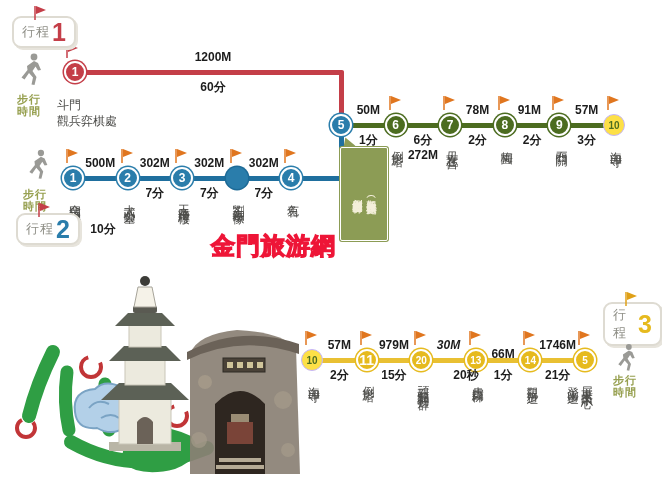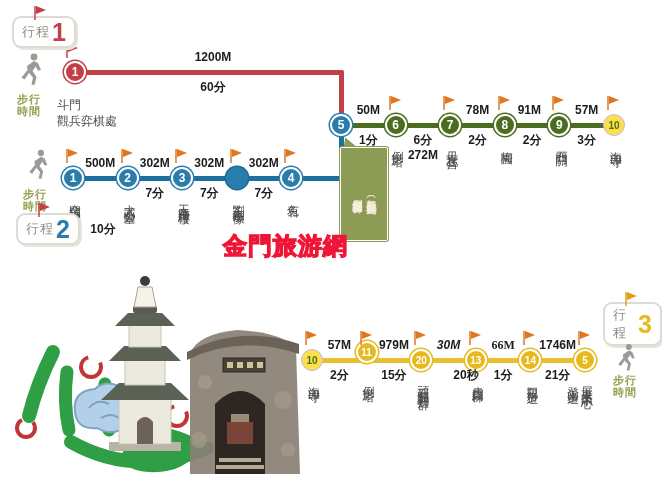--- a/index.html
+++ b/index.html
@@ -72,21 +72,21 @@
   .callout-tail{
     position:absolute;left:341px;top:137px;z-index:13;width:0;height:0;
     border-left:6px solid transparent;border-right:7px solid transparent;border-bottom:11px solid #8c9c55;
     transform:rotate(-18deg);
   }
   .callout-text{
     writing-mode:vertical-rl;text-orientation:mixed;white-space:pre-line;
     font-size:10px;line-height:14px;letter-spacing:1px;color:#f4efda;font-weight:bold;
   }
   
-  .watermark{position:absolute;left:211px;top:230px;z-index:50;display:flex;align-items:center;margin-left:12px;}
+  .watermark{position:absolute;left:211px;top:230px;z-index:50;display:flex;align-items:center;}
   .wm-site{
     font-size:24px;font-weight:bold;letter-spacing:1px;
     color:#ffffff;-webkit-text-stroke:1.3px #ee1537;text-stroke:1.3px #ee1537;
   }
   .wm-url{font-family:"Liberation Mono","DejaVu Sans Mono",monospace;font-size:17px;font-weight:bold;color:#ee1537;}
 </style>
 </head>
 <body>
 
 <div class="badge" style="left:12px;top:16px;">
@@ -181,42 +181,42 @@
     <div class="seg-time" style="left: 497.1px; top: 132px;">2分</div>
     <div class="seg-dist" style="left: 551.7px; top: 103px;">57M</div>
     <div class="seg-time" style="left: 551.7px; top: 132px;">3分</div>
   </div>
 <div id="row-yellow">
     <div class="hline c-yellow" style="left: 312px; top: 357.5px; width: 273px;"></div>
     <div class="flag orange" style="left: 305px; top: 331px;"></div>
     <div class="stop outline" style="left: 301px; top: 349px; font-size: 10px;">10</div>
     <div class="stop-name" style="right: 341px; top: 377px;">海印寺</div>
     <div class="flag orange" style="left: 359.6px; top: 331px;"></div>
-    <div class="stop yellow" style="left: 355.6px; top: 341px; font-size: 10px;">11</div>
+    <div class="stop yellow" style="left: 355.6px; top: 349px; font-size: 14px;">11</div>
     <div class="stop-name" style="right: 286.4px; top: 377px;">倒影塔</div>
     <div class="flag orange" style="left: 414.2px; top: 331px;"></div>
     <div class="stop yellow" style="left: 410.2px; top: 349px; font-size: 10px;">20</div>
     <div class="stop-name" style="right: 231.8px; top: 377px;">頑石點頭勒石群</div>
     <div class="flag orange" style="left: 468.8px; top: 331px;"></div>
     <div class="stop yellow" style="left: 464.8px; top: 349px; font-size: 10px;">13</div>
     <div class="stop-name" style="right: 177.2px; top: 377px;">步雲梯口</div>
     <div class="flag orange" style="left: 523.4px; top: 331px;"></div>
     <div class="stop yellow" style="left: 519.4px; top: 349px; font-size: 10px;">14</div>
     <div class="stop-name" style="right: 122.6px; top: 377px;">觀日步道</div>
     <div class="flag orange" style="left: 578px; top: 331px;"></div>
     <div class="stop yellow" style="left: 574px; top: 349px; font-size: 10px;">5</div>
     <div class="stop-name" style="right: 68px; top: 377px;">屏東文康中心
 登山步道</div>
     <div class="seg-dist" style="left: 304.3px; top: 338px;">57M</div>
     <div class="seg-time" style="left: 304.3px; top: 367px;">2分</div>
     <div class="seg-dist" style="left: 358.9px; top: 338px;">979M</div>
     <div class="seg-time" style="left: 358.9px; top: 367px;">15分</div>
     <div class="seg-dist" style="left: 413.5px; top: 338px; font-style: italic;">30M</div>
     <div class="seg-time" style="left: 431px; top: 367px;">20秒</div>
-    <div class="seg-dist" style="left: 468.1px; top: 338px; font-family: Liberation Serif, serif;">66M</div>
+    <div class="seg-dist" style="left: 468.1px; top: 347px;">66M</div>
     <div class="seg-time" style="left: 468.1px; top: 367px;">1分</div>
     <div class="seg-dist" style="left: 522.7px; top: 338px;">1746M</div>
     <div class="seg-time" style="left: 522.7px; top: 367px;">21分</div>
   </div>
 
 <div class="callout-tail"></div>
 <div class="callout">
   <div class="callout-text">（觀兵弈棋處）
 倒影塔登梯口</div>
 </div>

